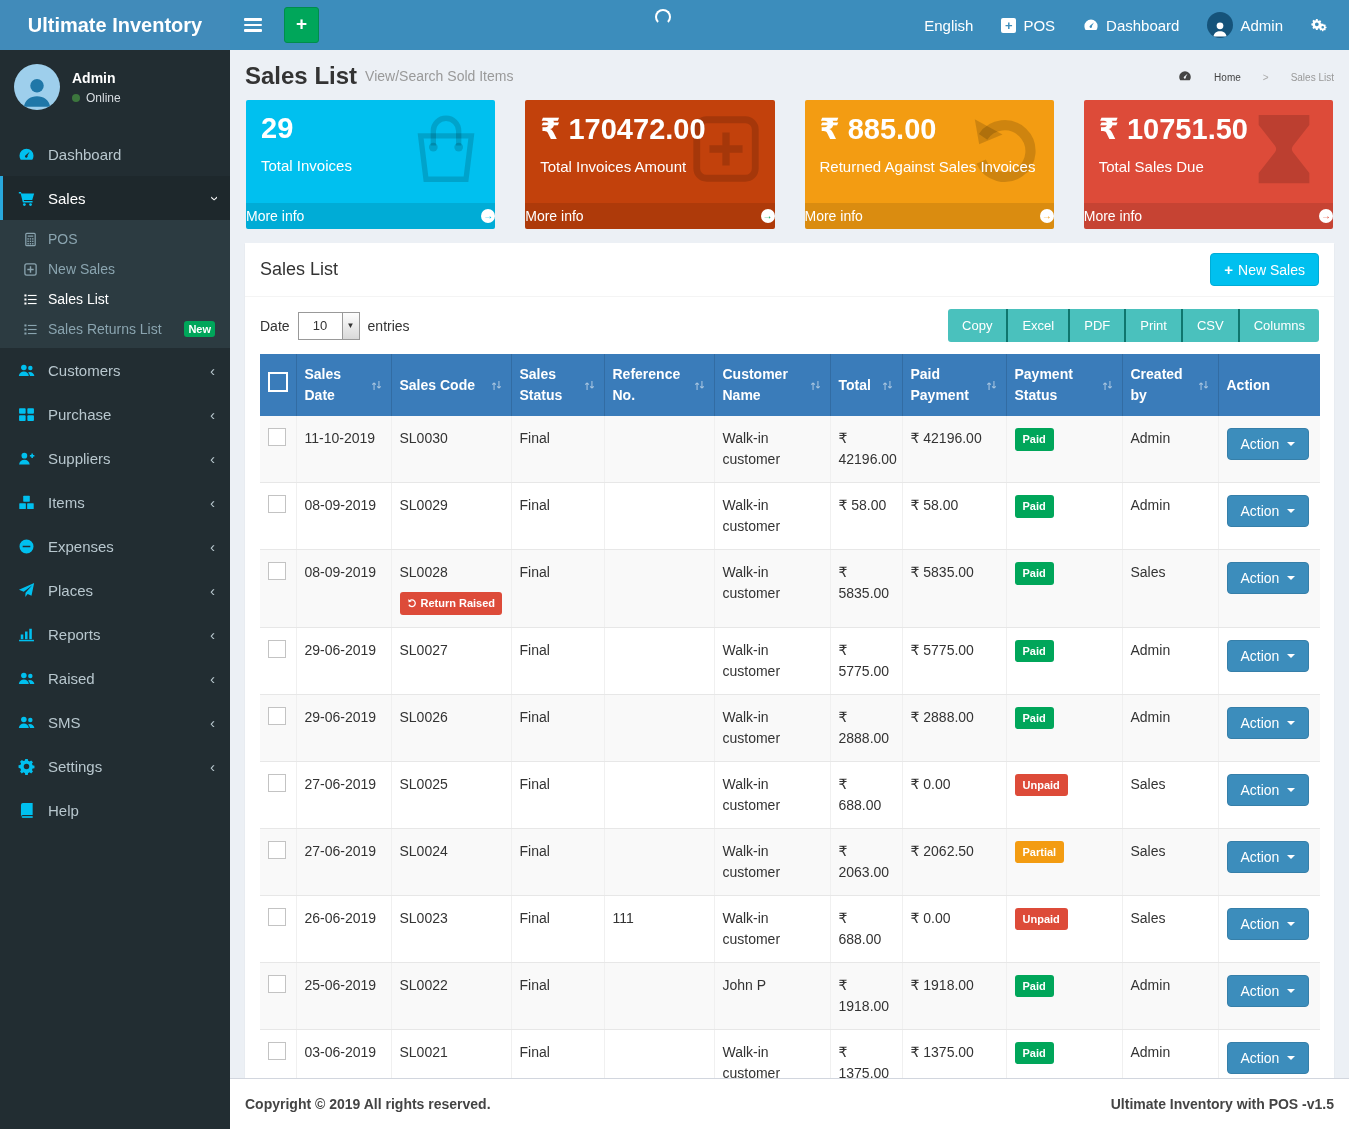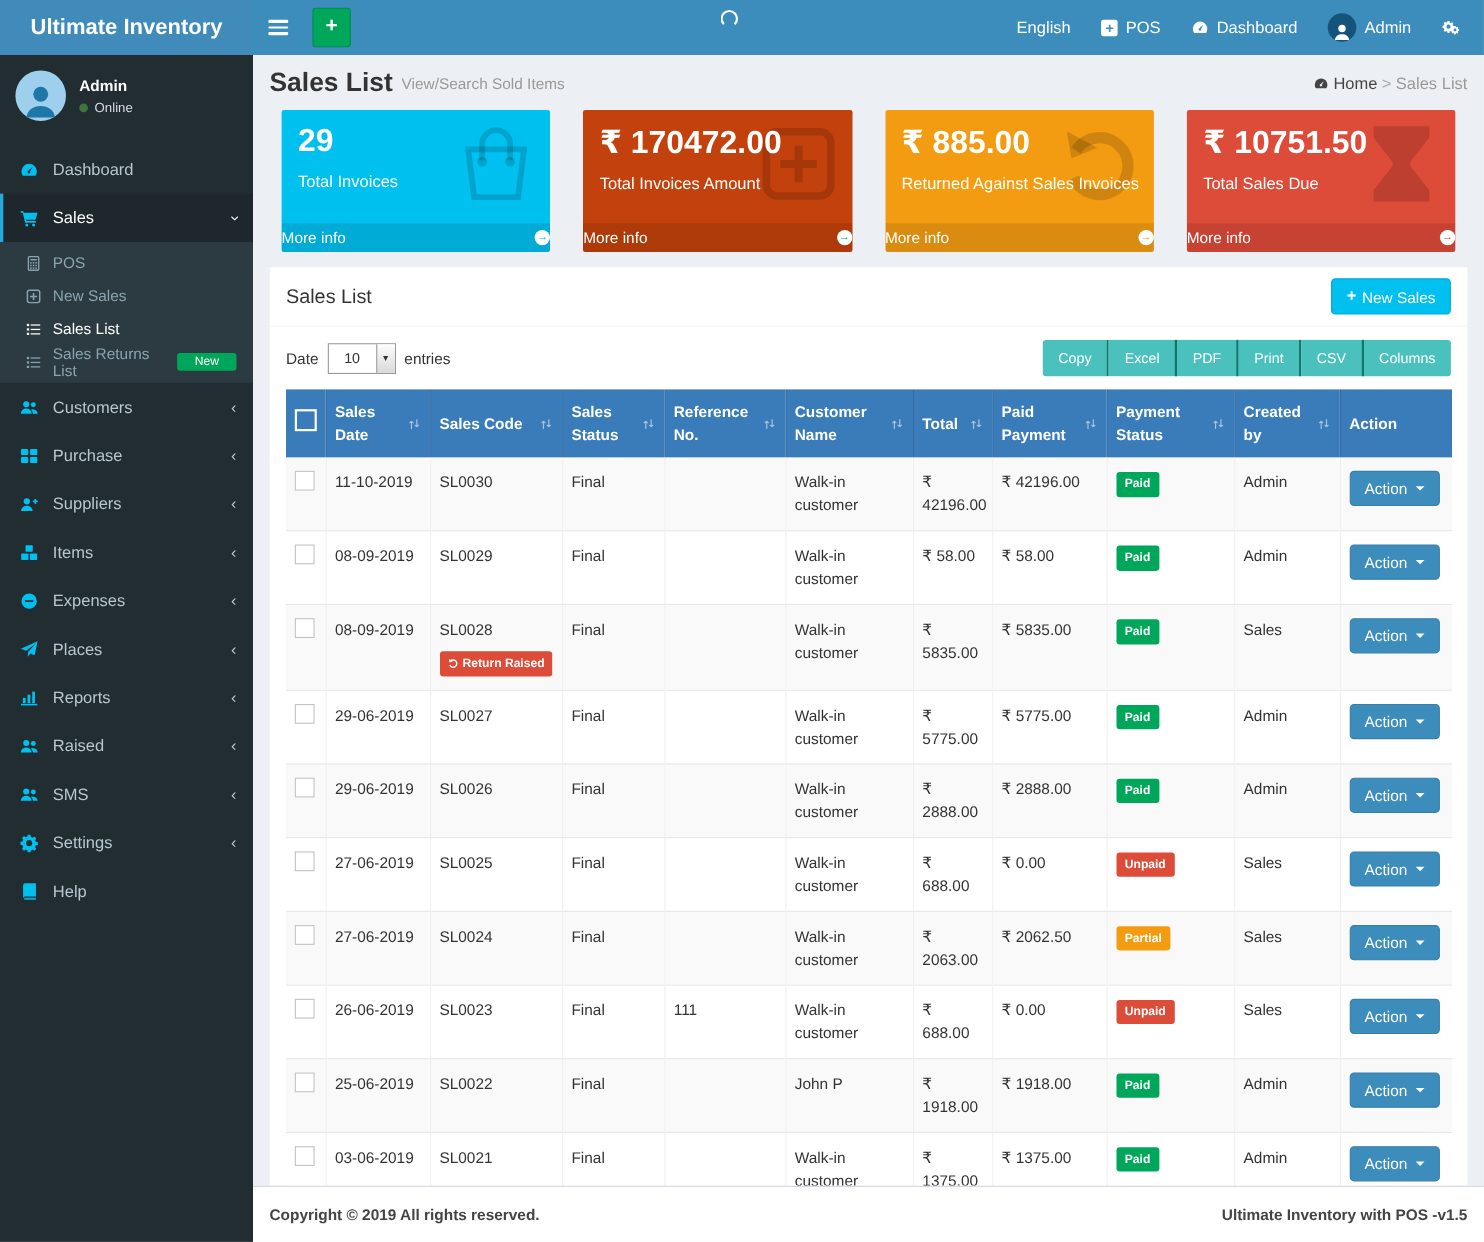--- a/index.html
+++ b/index.html
@@ -36,34 +36,34 @@
   .menu { list-style:none; margin-top:12px; }
   .menu-item { display:flex; align-items:center; height:44px; padding:0 15px; color:#b8c7ce; font-size:15px; cursor:pointer; border-left:3px solid transparent; }
   .menu-item .icon { width:17px; height:17px; color:#00c0ef; margin-right:13px; }
   .menu-item.active { background:#1e282c; color:#fff; border-left-color:#29a8dc; }
   .submenu { list-style:none; background:#2c3b41; padding:4px 0; }
   .submenu-item { display:flex; align-items:center; height:30px; padding:0 15px 0 23px; color:#8aa4af; font-size:14px; cursor:pointer; }
   .submenu-item .icon { width:15px; height:15px; color:currentColor; margin-right:10px; }
   .submenu-item.active { color:#fff; }
   .chev { display:inline-block; font-size:15px; color:inherit; margin-left:auto; line-height:1; }
   .chev.down { transform:rotate(-90deg); }
-  .side-badge { margin-left:auto; background:#00a65a; color:#fff; font-size:11px; font-weight:normal; padding:2px 16px; border-radius:3px; }
+  .side-badge { margin-left:auto; background:#00a65a; color:#fff; font-size:11px; font-weight:bold; padding:2px 4px; border-radius:3px; }
 
   
   .content { position:absolute; top:50px; left:230px; right:0; bottom:51px; overflow:hidden; }
   .content-header { display:flex; align-items:center; padding:12px 15px 10px; }
   .page-title { font-size:24px; font-weight:bold; color:#333; }
   .page-subtitle { font-size:14px; font-weight:normal; color:#999; margin-left:8px; }
-  .breadcrumb { margin-left:auto; display:flex; align-items:center; gap:4px; font-size:15px; color:#444; }
+  .breadcrumb { margin-left:auto; display:flex; align-items:flex-end; gap:22px; font-size:10px; color:#444; }
   .breadcrumb .icon { width:14px; height:14px; color:#444; }
   .crumb-sep { color:#aaa; }
   .crumb-current { color:#999; }
 
   
-  .stats-row { display:flex; gap:30px; padding:0 26px; }
+  .stats-row { display:flex; gap:30px; padding:0 16px; }
   .stat-box { flex:1; border-radius:2px; color:#fff; overflow:hidden; position:relative; }
   .sb-body { padding:12px 15px; min-height:103px; position:relative; }
   .sb-value { font-size:29px; font-weight:bold; position:relative; z-index:2; }
   .sb-label { font-size:15px; margin-top:12px; position:relative; z-index:2; white-space:nowrap; }
   .sb-icon { position:absolute; right:10px; top:10px; width:78px; height:78px; color:rgba(0,0,0,0.15); z-index:1; }
   .sb-footer { display:flex; align-items:center; justify-content:space-between; gap:6px; background:rgba(0,0,0,0.1); color:#fff; font-size:14px; padding:5px 0; cursor:pointer; text-decoration:none; }
   .circle-arrow { width:14px; height:14px; border-radius:50%; background:#fff; font-size:10px; line-height:14px; text-align:center; display:inline-block; font-weight:bold; }
 
   
   .panel { background:#fff; margin:14px 15px 18px; box-shadow:0 1px 1px rgba(0,0,0,0.1); }

